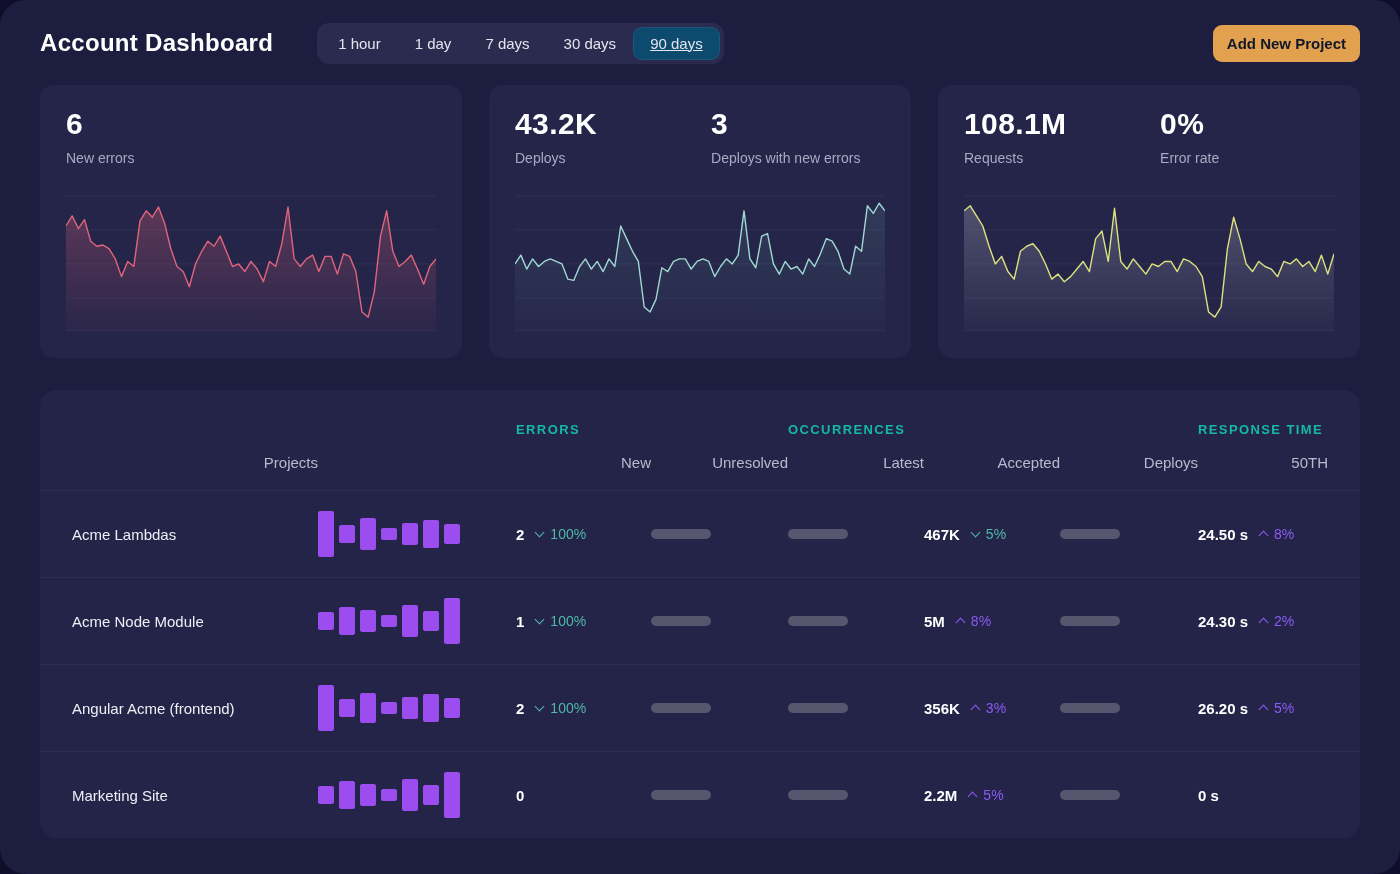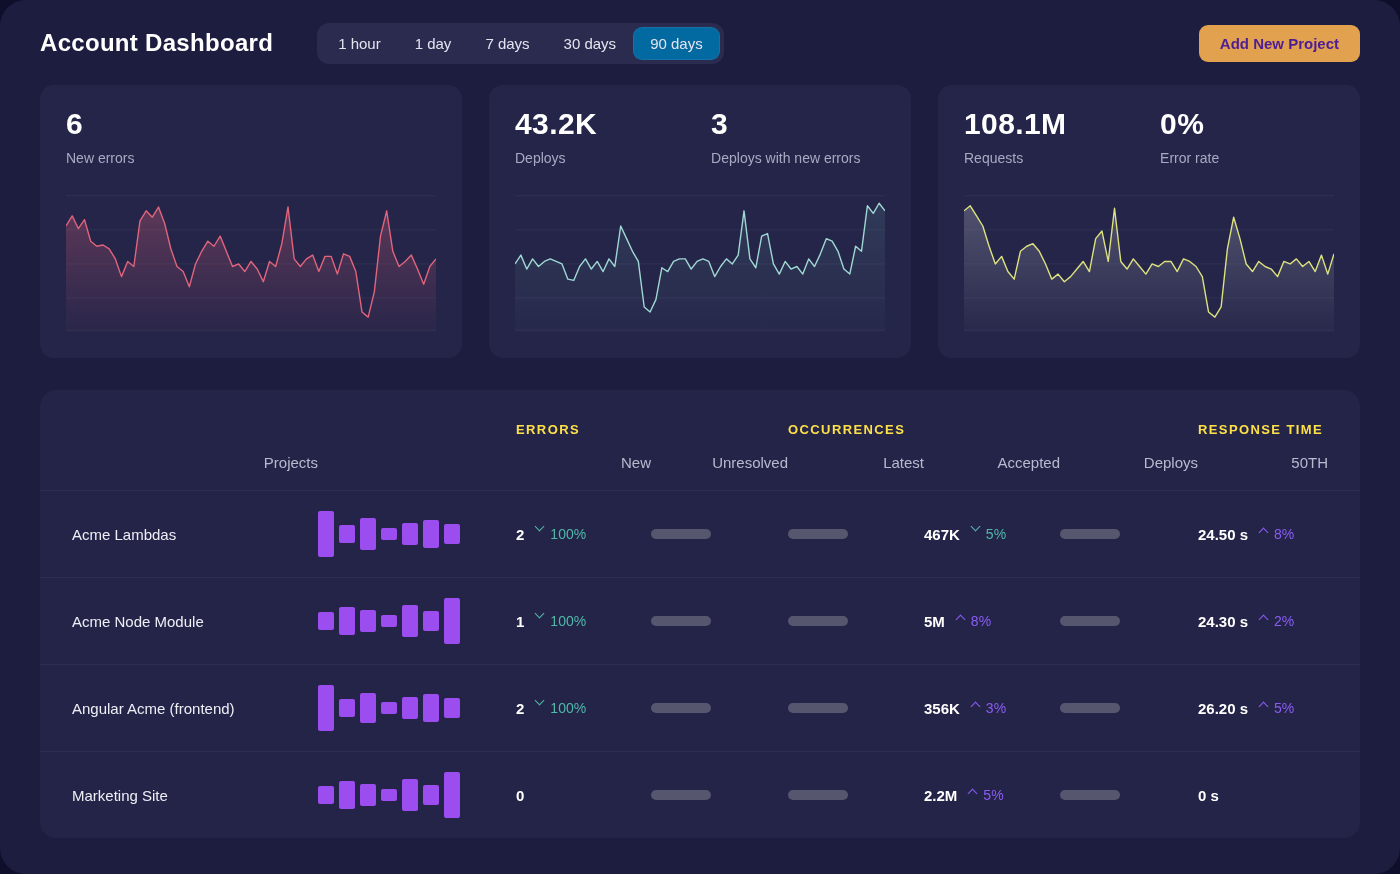--- a/index.html
+++ b/index.html
@@ -35,28 +35,29 @@
   .tabs{
     margin-left:44px;display:flex;align-items:center;
     background:#2b2b4f;border-radius:12px;padding:4px;
   }
   .tab{
     border:none;background:transparent;color:#e4e4ef;
     font-family:inherit;font-size:15px;padding:8px 17px;
     border-radius:9px;cursor:pointer;white-space:nowrap;
   }
   .tab.selected{
-    background:#0369a1;
+    background:#0c4a6e;
     box-shadow:inset 0 0 0 1px rgba(255,255,255,.07);
+    text-decoration:underline;
   }
   .add-btn{
     margin-left:auto;border:none;cursor:pointer;
-    background:var(--accent);color:#4c1d95;
+    background:var(--accent);color:#0f172a;
     font-family:inherit;font-size:15px;font-weight:bold;
-    padding:10px 21px;border-radius:9px;
+    padding:10px 14px;border-radius:9px;
   }
   
   .stats{display:grid;grid-template-columns:repeat(3,1fr);gap:27px;margin-top:19px;}
   .card{
     background:var(--bg-card);border-radius:14px;
     height:273px;padding:22px 26px 26px;
     display:flex;flex-direction:column;
   }
   .card-stats{display:grid;grid-template-columns:53% 47%;}
   .stat-value{font-size:30px;font-weight:bold;color:var(--text);letter-spacing:.4px;}
@@ -69,30 +70,30 @@
     overflow:hidden;
   }
   .grid-cols{
     display:grid;
     grid-template-columns:246px 198px 135px 137px 136px 136px 138px 1fr;
     padding:0 32px;align-items:center;
   }
   .thead{height:100px;align-items:stretch;}
   .hcell{display:flex;flex-direction:column;justify-content:flex-end;padding-bottom:27px;}
   .grp{
-    font-size:13px;font-weight:bold;color:#fde047;
+    font-size:13px;font-weight:bold;color:#14b8a6;
     letter-spacing:1.4px;margin-bottom:17px;white-space:nowrap;margin-top:32px;
   }
   .sub{font-size:15px;color:var(--text-sub);white-space:nowrap;text-align:right;}
   .trow{height:87px;border-top:1px solid var(--divider);}
   .pname{font-size:15px;color:#eeeef6;text-align:center;}
   .bars{display:flex;align-items:flex-end;gap:5px;height:46px;}
   .bar{width:16px;background:var(--bar);border-radius:2px;}
   .val{font-size:15px;font-weight:bold;color:var(--text);white-space:nowrap;}
-  .trend{display:inline-flex;align-items:flex-start;gap:7px;font-size:14px;margin-left:12px;}
+  .trend{display:inline-flex;align-items:center;gap:7px;font-size:14px;margin-left:12px;}
   .trend.down{color:var(--trend-down);}
   .trend.up{color:var(--trend-up);}
   .chev{
     display:inline-block;width:7px;height:7px;
     border-right:1.7px solid currentColor;border-bottom:1.7px solid currentColor;
   }
   .trend.down .chev{transform:rotate(45deg);margin-top:-3px;}
   .trend.up .chev{transform:rotate(-135deg);margin-top:3px;}
   .pill{width:60px;height:10px;border-radius:5px;background:var(--pill);}
   .cell{display:flex;align-items:center;}

